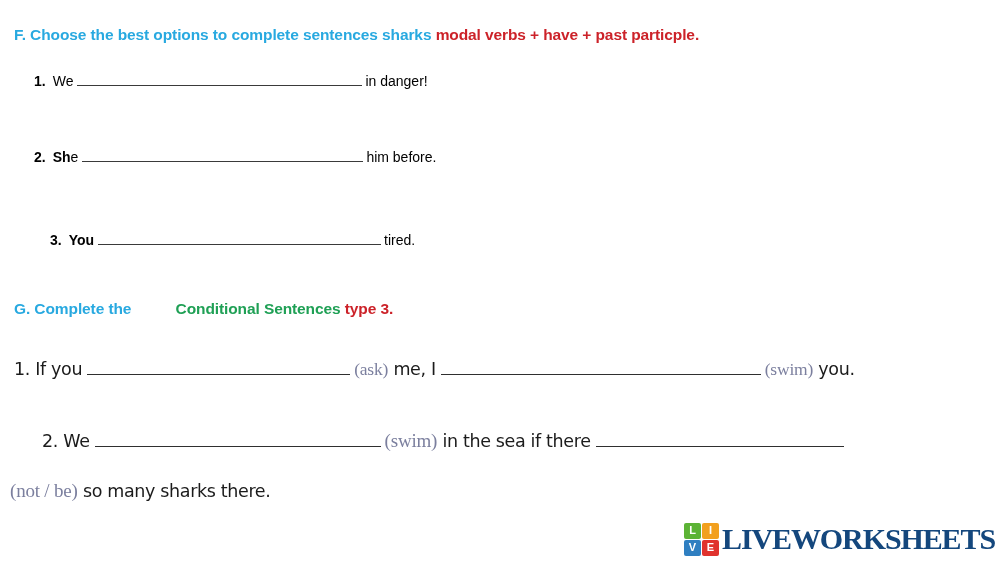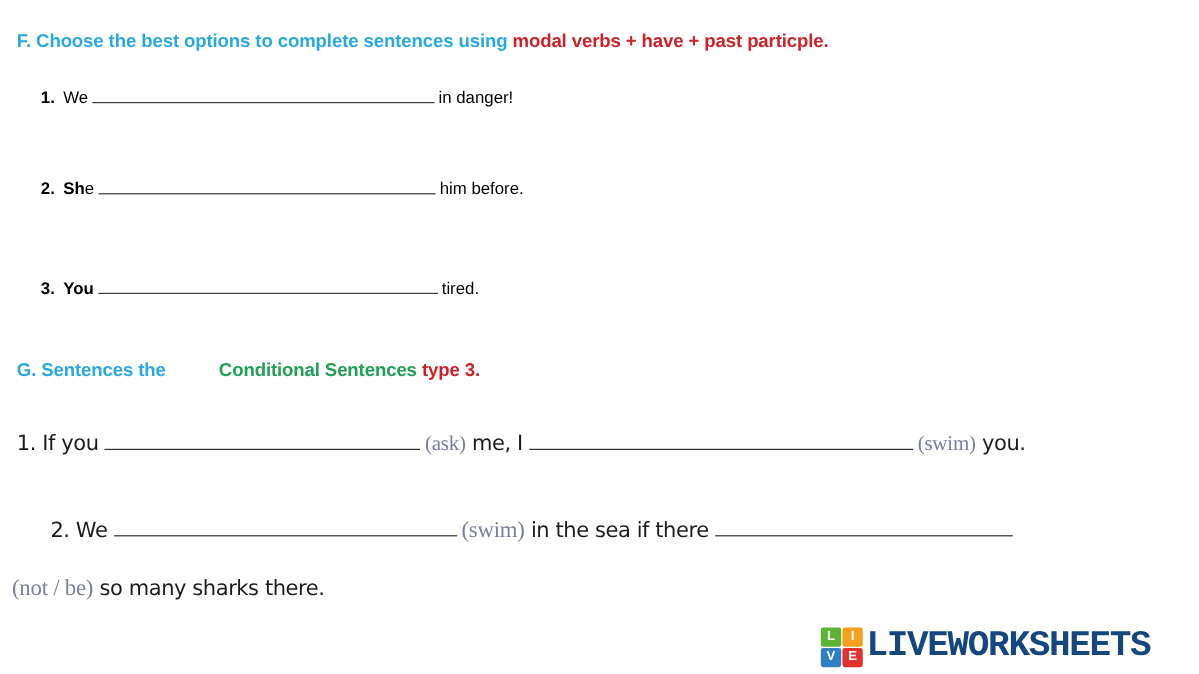--- a/index.html
+++ b/index.html
@@ -58,21 +58,21 @@
   }
   .f-num {
     font-weight: bold;
     margin-right: 7px;
   }
   .f-strong { font-weight: bold; }
   .f-plain  { font-weight: normal; }
 
   #f-item-1 { left: 34px; top: 71px; }
   #f-item-2 { left: 34px; top: 147px; }
-  #f-item-3 { left: 34px; top: 230px; }
+  #f-item-3 { left: 50px; top: 230px; }
 
   
   .blank {
     display: inline-block;
     border-bottom: 1.6px solid #3a3a3a;
     height: 0.92em;
     vertical-align: baseline;
     margin: 0 3px 0 4px;
   }
   .blank-g {
@@ -127,51 +127,51 @@
     font-size: 11px;
     line-height: 1;
     border-radius: 2px;
   }
   .tile-l { background: #5cb335; }
   .tile-i { background: #f2a01e; }
   .tile-v { background: #2f7fc1; }
   .tile-e { background: #e0332e; }
 
   #logo-wordmark {
-    font-family: Liberation Mono, monospace;
+    font-family: Liberation Serif, serif;
     font-weight: bold;
     font-size: 30px;
     letter-spacing: -1.1px;
     color: #14477d;
     line-height: 1;
   }
 </style>
 </head>
 <body>
 
 <div class="page">
 
   <div class="section-heading" id="heading-f">
-    <span class="hd-blue">F. Choose the best options to complete sentences using </span><span class="hd-red">modal verbs + have + past particple</span><span class="hd-red">.</span>
+    <span class="hd-blue">F. Choose the best options to complete sentences sharks </span><span class="hd-red">modal verbs + have + past particple</span><span class="hd-red">.</span>
   </div>
 
   <div class="f-item" id="f-item-1">
     <span class="f-num">1.</span><span class="f-strong"></span><span class="f-plain">We</span><span class="blank" style="width:285px"></span><span class="f-plain">in danger!</span>
   </div>
 
   <div class="f-item" id="f-item-2">
     <span class="f-num">2.</span><span class="f-strong">Sh</span><span class="f-plain">e</span><span class="blank" style="width:281px"></span><span class="f-plain">him before.</span>
   </div>
 
   <div class="f-item" id="f-item-3">
     <span class="f-num">3.</span><span class="f-strong">You</span><span class="f-plain"></span><span class="blank" style="width:283px"></span><span class="f-plain">tired.</span>
   </div>
 
   <div class="section-heading" id="heading-g">
-    <span class="hd-blue">G. Sentences the </span><span class="hd-green">Conditional Sentences</span><span class="hd-red"> type 3</span><span class="hd-red">.</span>
+    <span class="hd-blue">G. Complete the </span><span class="hd-green">Conditional Sentences</span><span class="hd-red"> type 3</span><span class="hd-red">.</span>
   </div>
 
   <div class="g-item" id="g-item-1">
     <span>1.</span>
     <span>If you</span><span class="blank blank-g" style="width:263px"></span><span class="hint">(ask)</span>
     <span>me, I</span><span class="blank blank-g" style="width:320px"></span><span class="hint">(swim)</span>
     <span>you.</span>
   </div>
 
   <div class="g-item" id="g-item-2">

